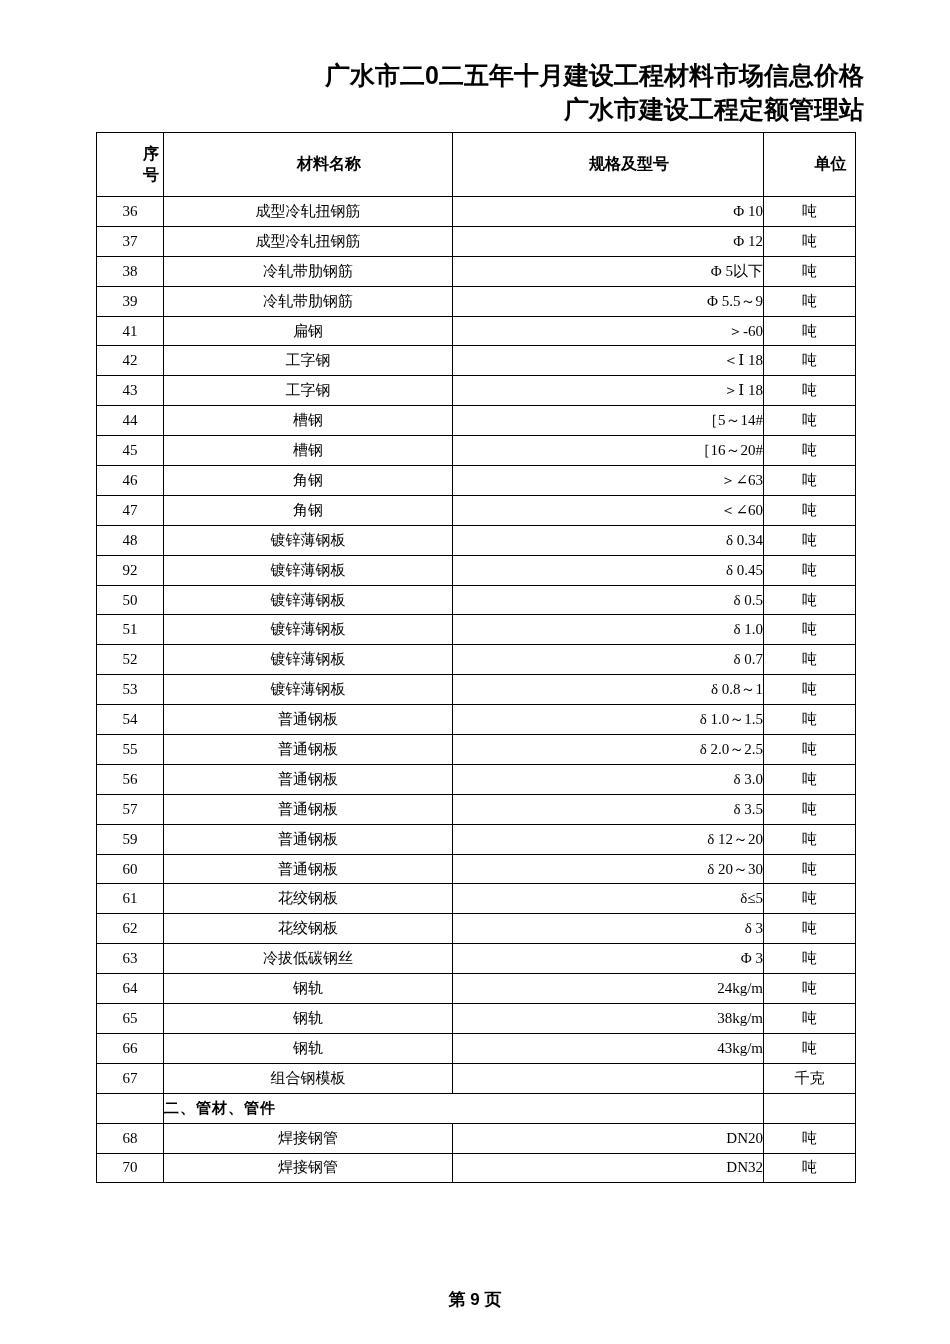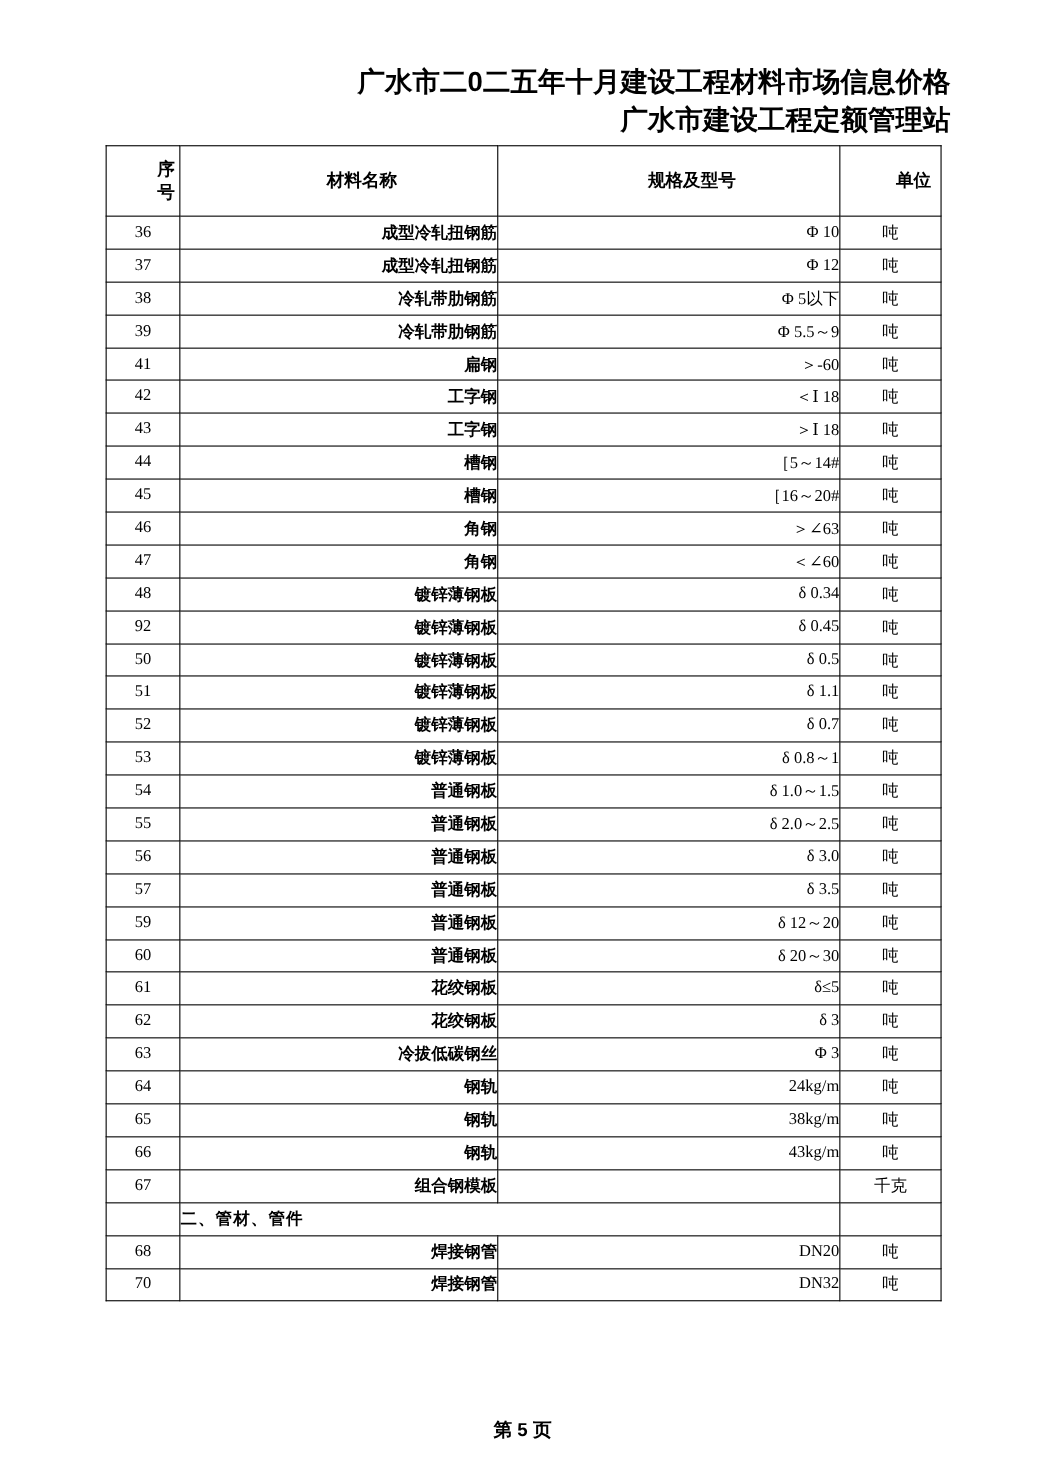--- a/index.html
+++ b/index.html
@@ -75,25 +75,24 @@
   }
 
   
   .cell-no {
     text-align: center;
     vertical-align: middle;
     font-size: 15px;
     font-family: "Liberation Serif", "DejaVu Serif", serif;
   }
   .cell-name {
-    text-align: right;
+    text-align: center;
     vertical-align: middle;
     padding-left: 4px;
     font-size: 15px;
-    font-weight: bold;
   }
   .cell-spec {
     text-align: right;
     vertical-align: middle;
     padding-left: 3px;
     font-size: 15px;
   }
   .cell-unit {
     text-align: center;
     vertical-align: middle;
@@ -228,21 +227,21 @@
         </tr>
         <tr>
           <td class="cell-no">50</td>
           <td class="cell-name">镀锌薄钢板</td>
           <td class="cell-spec">δ 0.5</td>
           <td class="cell-unit">吨</td>
         </tr>
         <tr>
           <td class="cell-no">51</td>
           <td class="cell-name">镀锌薄钢板</td>
-          <td class="cell-spec">δ 1.1</td>
+          <td class="cell-spec">δ 1.0</td>
           <td class="cell-unit">吨</td>
         </tr>
         <tr>
           <td class="cell-no">52</td>
           <td class="cell-name">镀锌薄钢板</td>
           <td class="cell-spec">δ 0.7</td>
           <td class="cell-unit">吨</td>
         </tr>
         <tr>
           <td class="cell-no">53</td>
@@ -341,15 +340,15 @@
         </tr>
         <tr>
           <td class="cell-no">70</td>
           <td class="cell-name">焊接钢管</td>
           <td class="cell-spec">DN32</td>
           <td class="cell-unit">吨</td>
         </tr>
       </tbody>
   </table>
 
-  <div class="footer">第 5 页</div>
+  <div class="footer">第 9 页</div>
 
 </div>
 
 </body></html>

